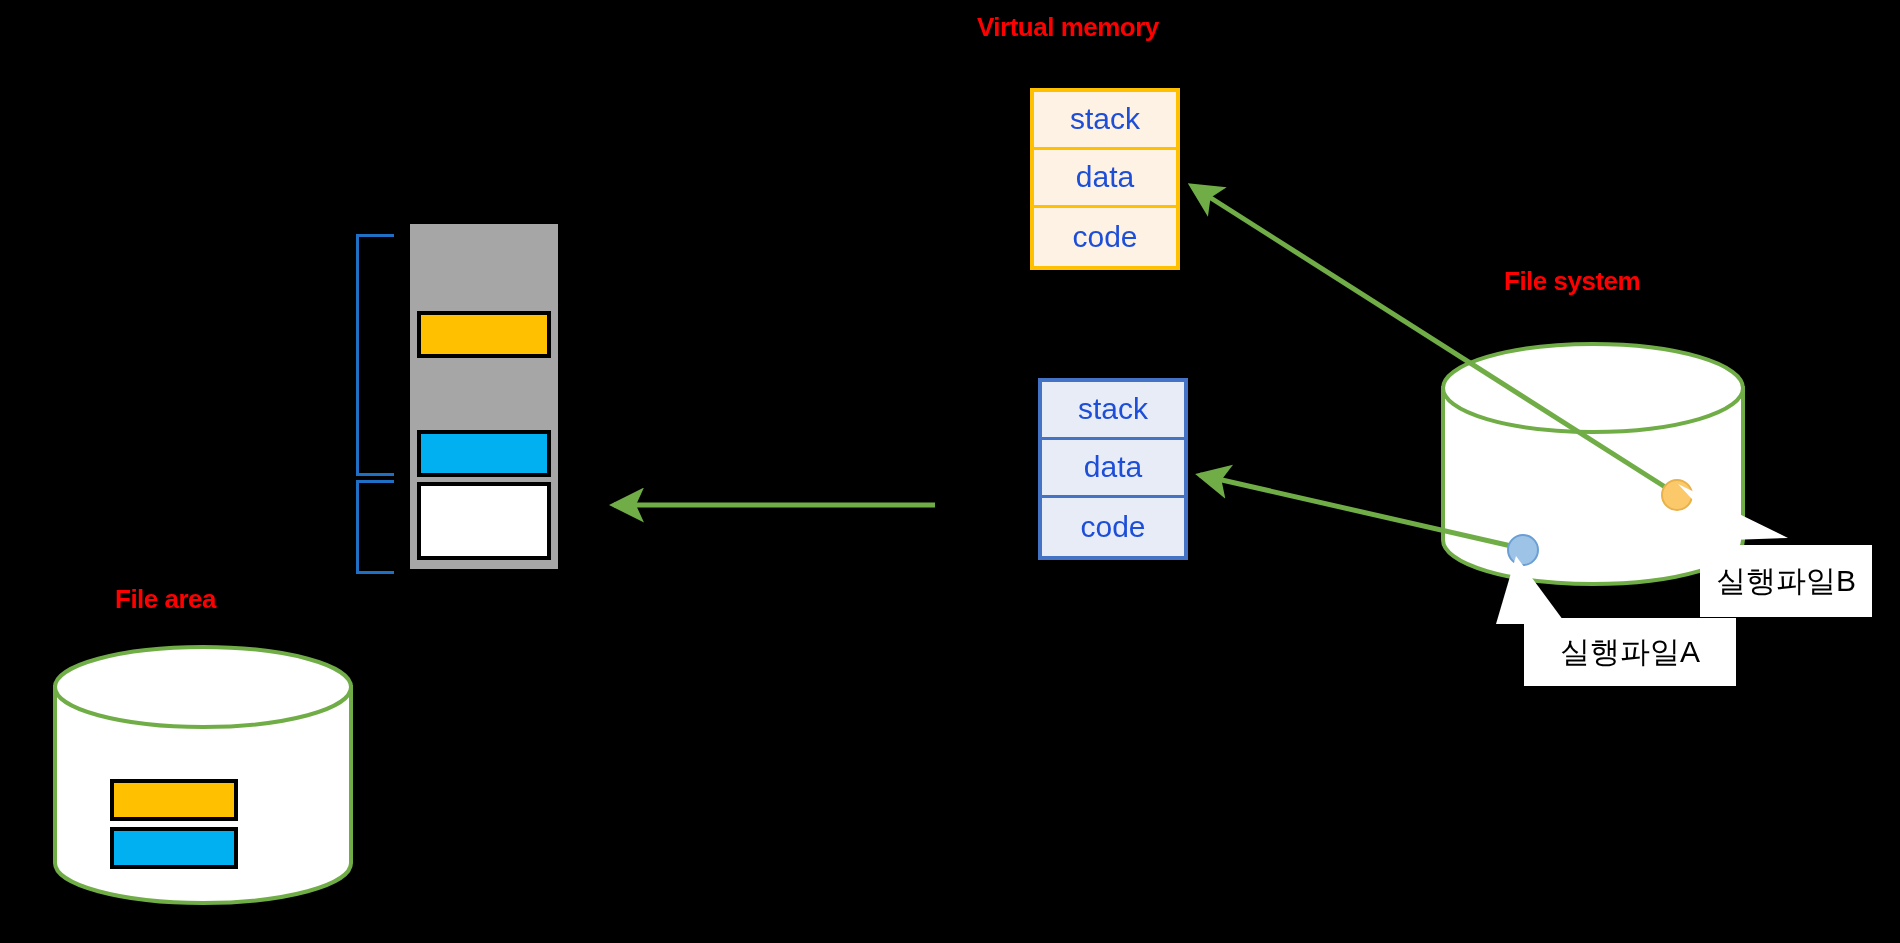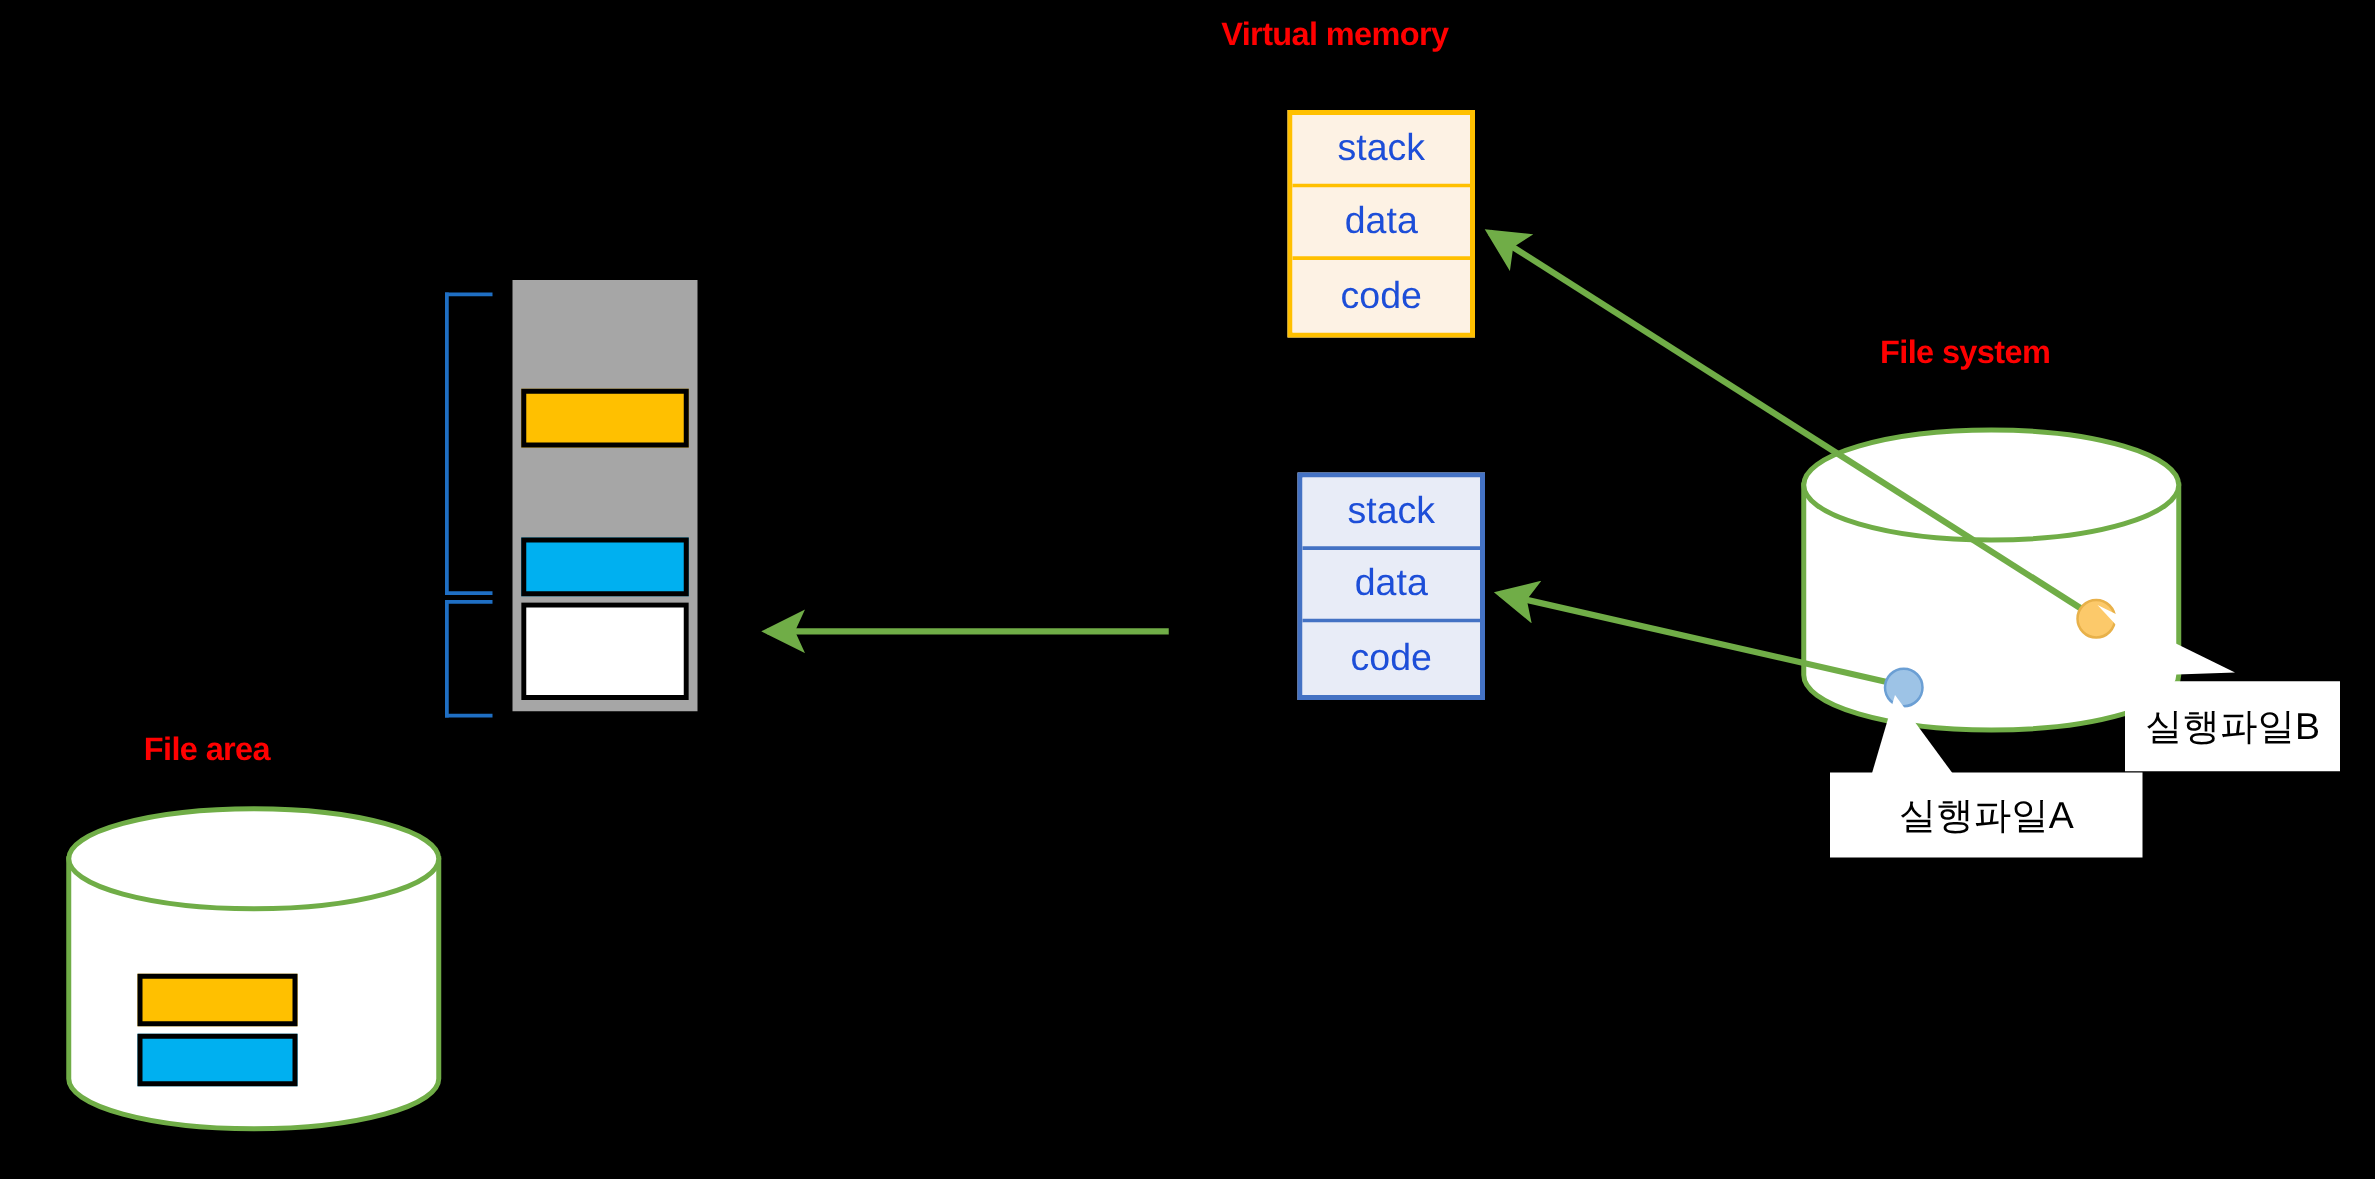--- a/index.html
+++ b/index.html
@@ -81,21 +81,21 @@
   .callout{
     background:#ffffff;
     color:#000000;
     font-size:30px;
     display:flex;align-items:center;justify-content:center;
     box-sizing:border-box;
     font-family:"Liberation Sans", sans-serif;
     white-space:nowrap;
   }
   #callout-b{left:1700px;top:525px;width:172px;height:72px;margin-top:20px;}
-  #callout-a{left:1464px;top:618px;width:250px;height:68px;}
+  #callout-a{left:1524px;top:618px;width:212px;height:68px;}
 </style>
 </head>
 <body>
 
 <div id="stage">
 
 
   <div class="abs title" style="left:115px;top:584px;">File area</div>
 
   <div class="abs title" style="left:977px;top:12px;">Virtual memory</div>

